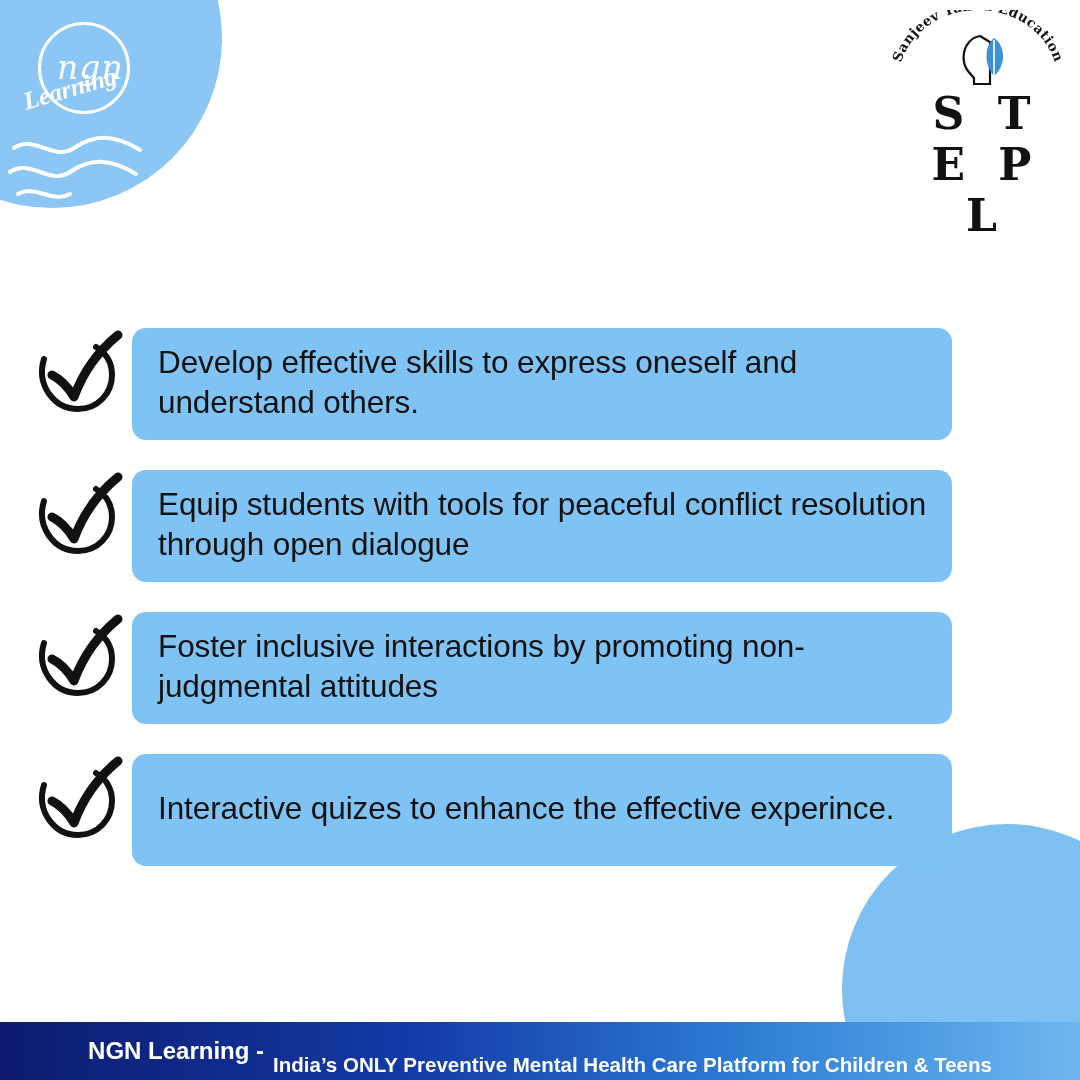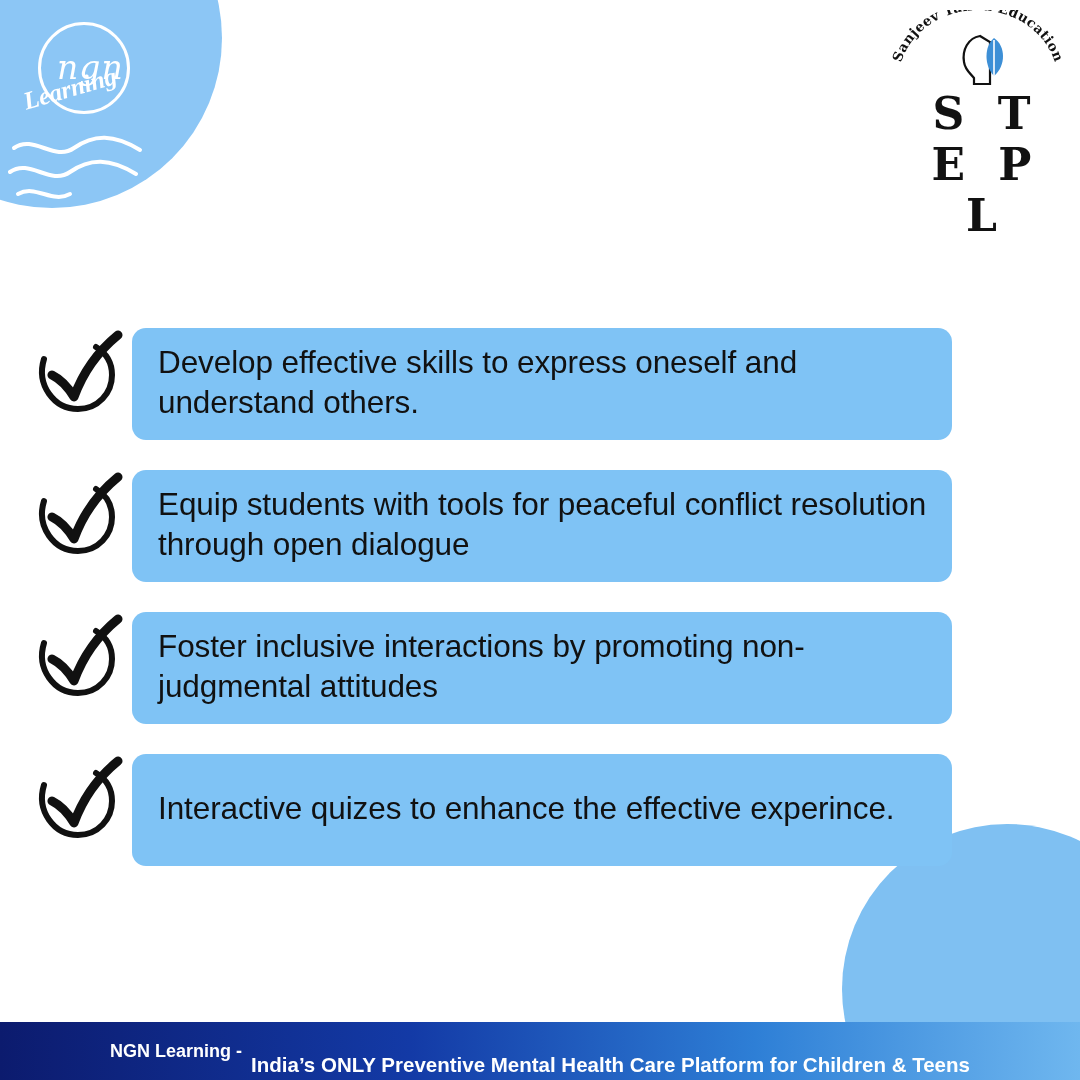--- a/index.html
+++ b/index.html
@@ -158,21 +158,21 @@
     position: absolute;
     left: 0; bottom: 0;
     width: 1080px; height: 58px;
     background: linear-gradient(90deg, #0C1B6E 0%, #133AA6 38%, #2E7FD6 70%, #6FB7EF 100%);
     display: flex;
     align-items: center;
     justify-content: center;
   }
   .footer-brand {
     font-family: "Liberation Sans", sans-serif;
-    font-size: 18px;
+    font-size: 24px;
     font-weight: bold;
     color: #ffffff;
     margin-right: 9px;
     white-space: nowrap;
   }
   .footer-tag {
     font-family: "Liberation Sans", sans-serif;
     font-size: 20.5px;
     font-weight: 600;
     color: #ffffff;

